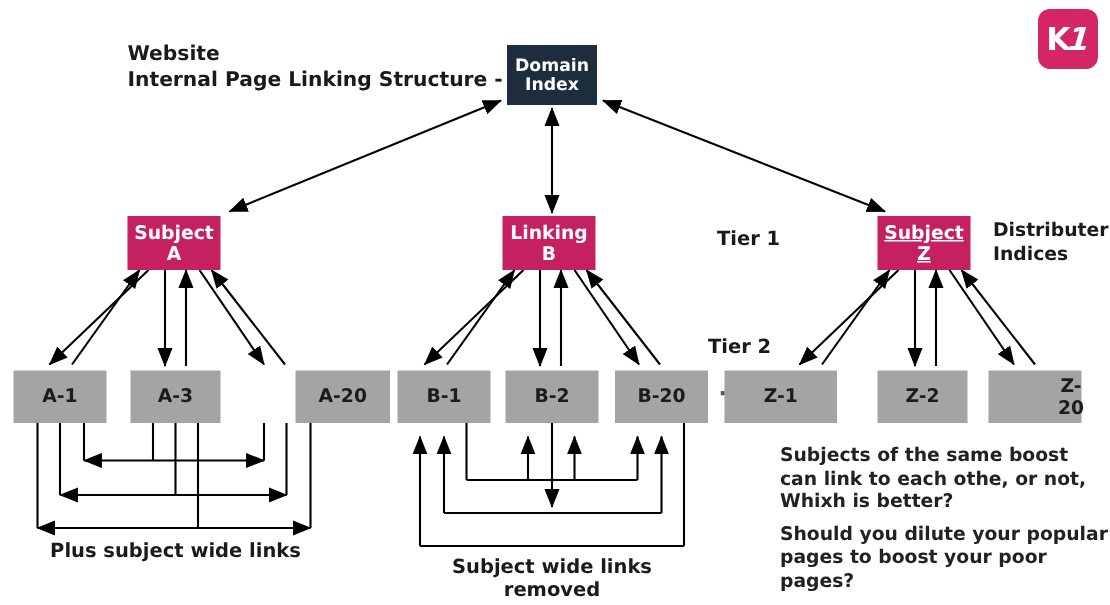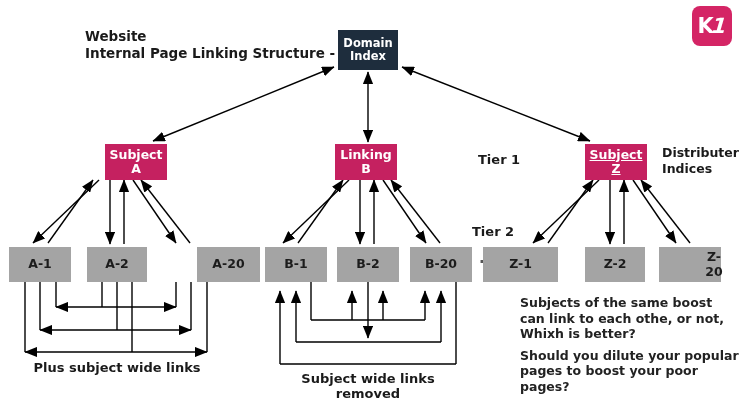--- a/index.html
+++ b/index.html
@@ -115,41 +115,41 @@
 
   <div id="logo">
       <span>K</span>
       <span class="g2">1</span>
     </div>
 
   <div class="box navy" style="left:338px;top:30px;width:60px;height:40px;padding:12px;">
     <span>Domain Index</span>
   </div>
 
-  <div class="box pink" style="left:85px;top:144px;width:62px;height:36px;margin-left:20px;">
+  <div class="box pink" style="left:85px;top:144px;width:62px;height:36px;">
     <span>Subject A</span>
   </div>
   <div class="box pink" style="left:335px;top:144px;width:62px;height:36px;">
     <span>Linking B</span>
   </div>
   <div class="box pink" style="left:585px;top:144px;width:62px;height:36px;text-decoration:underline;">
     <span>Subject Z</span>
   </div>
 
   <div class="lbl" id="tier1">Tier 1</div>
   <div class="lbl" id="tier2">Tier 2</div>
 
   <div class="lbl" id="distributer"><span>Distributer</span>
 <span>Indices</span></div>
 
   <div class="box gray" style="left:9px;top:247px;width:62px;height:35px;">
     <span>A-1</span>
   </div>
   <div class="box gray" style="left:87px;top:247px;width:60px;height:35px;">
-    <span>A-2</span>
+    <span>A-3</span>
   </div>
   <div class="box gray" style="left:160px;top:247px;width:63px;height:35px;margin-left:37px;">
     <span>A-20</span>
   </div>
 
   <div class="box gray" style="left:265px;top:247px;width:62px;height:35px;">
     <span>B-1</span>
   </div>
   <div class="box gray" style="left:337px;top:247px;width:62px;height:35px;">
     <span>B-2</span>

